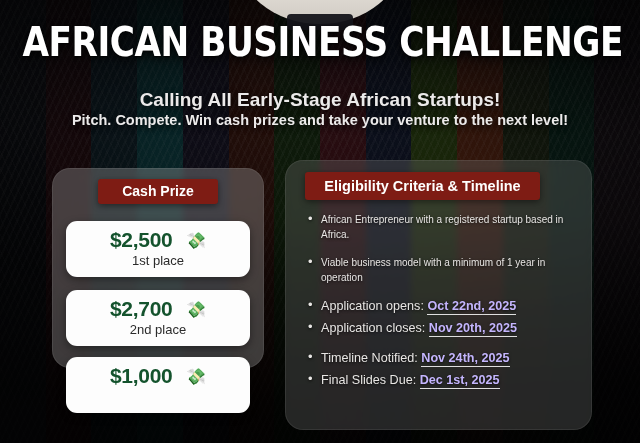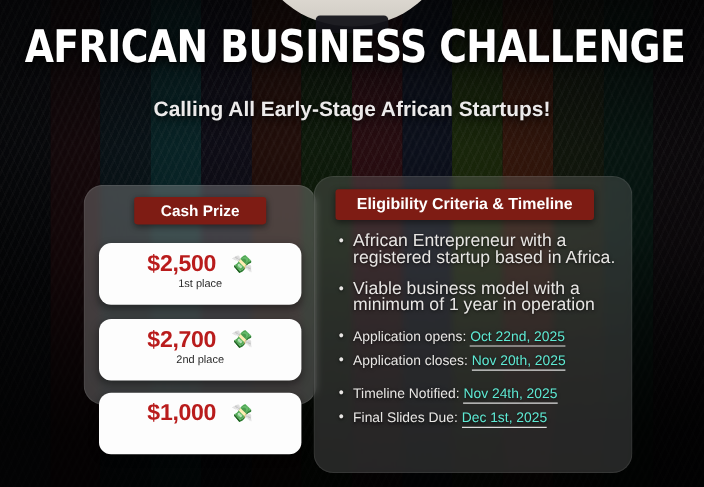--- a/index.html
+++ b/index.html
@@ -122,31 +122,32 @@
 
   
   .panel {
     position: absolute;
     border-radius: 18px;
     background: rgba(168,168,168,0.34);
     backdrop-filter: blur(3px);
     box-shadow: inset 0 0 0 1px rgba(255,255,255,.08);
   }
   #panel-prize {
-    left: 76px;
+    left: 52px;
     top: 168px;
     width: 212px;
     height: 200px;
   }
   #panel-elig {
     left: 285px;
     top: 160px;
     width: 290px;
     height: 270px;
     background: rgba(118,118,118,0.30);
+    padding-left: 17px;
   }
 
   
   .badge {
     position: absolute;
     background: #7e1c14;
     color: #fff;
     font-weight: 700;
     border-radius: 3px;
     text-align: center;
@@ -181,46 +182,46 @@
     text-align: center;
   }
   #prize-1 { top: 53px; }
   #prize-2 { top: 122px; }
   #prize-3 { top: 189px; }
 
   .prize-amount {
     margin-top: 7px;
     font-size: 21px;
     font-weight: 700;
-    color: #b91c1c;
+    color: #14532d;
     letter-spacing: -0.3px;
     display: flex;
     align-items: center;
     justify-content: center;
     gap: 14px;
   }
   .prize-emoji { font-size: 16px; }
   .prize-place {
-    font-size: 10px;
+    font-size: 13px;
     color: #2b2b2b;
     margin-top: 1px;
   }
 
   
   .elig-list {
     position: absolute;
     left: 22px;
     top: 52px;
     right: 12px;
   }
   .elig-item {
     position: relative;
     padding-left: 14px;
     color: #e8e6e4;
-    font-size: 16px;
+    font-size: 10px;
     line-height: 15px;
     margin-bottom: 13px;
     text-shadow: 0 1px 3px rgba(0,0,0,.7);
   }
   .elig-item::before {
     content: "•";
     position: absolute;
     left: 1px;
     top: -1px;
     font-size: 13px;
@@ -238,22 +239,22 @@
   }
   .tl-item::before {
     content: "•";
     position: absolute;
     left: 1px;
     top: -1px;
     font-size: 13px;
     color: #e8e6e4;
   }
   .tl-date {
-    font-weight: 400;
-    color: #5eead4;
+    font-weight: 700;
+    color: #c4b5fd;
     border-bottom: 1.3px solid rgba(255,255,255,.85);
     padding-bottom: 1px;
   }
   .gap-block { height: 8px; }
 </style>
 </head>
 <body>
 
 <div id="poster">
 
@@ -272,20 +273,21 @@
     <div class="strip s12"></div>
     <div class="strip s13"></div>
     <div class="strip s14"></div>
   </div>
   <div class="bg-dark"></div>
   <div class="top-arc"></div>
   <div class="top-dark-block"></div>
 
   <div class="headline">AFRICAN BUSINESS CHALLENGE</div>
   <div class="sub1">Calling All Early-Stage African Startups!</div>
+  <div class="sub2">Pitch. Compete. Win cash prizes and take your venture to the next level!</div>
 
   <div class="panel" id="panel-prize">
     <div class="badge" id="badge-prize">Cash Prize</div>
 
     <div class="prize-card" id="prize-1">
       <div class="prize-amount">
         <span>$2,500</span>
         <span class="prize-emoji">💸</span>
       </div>
       <div class="prize-place">1st place</div>

